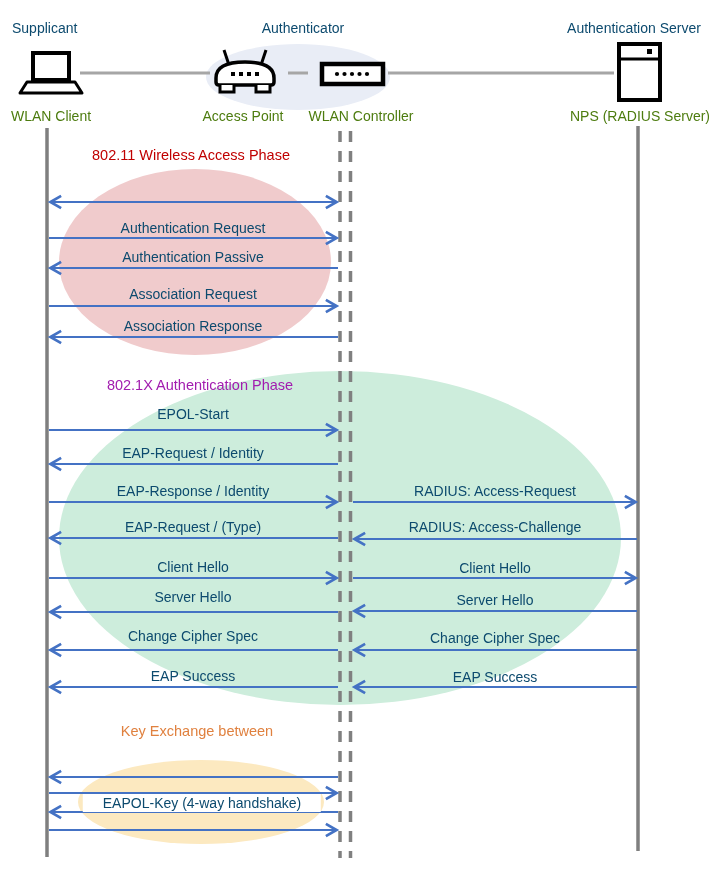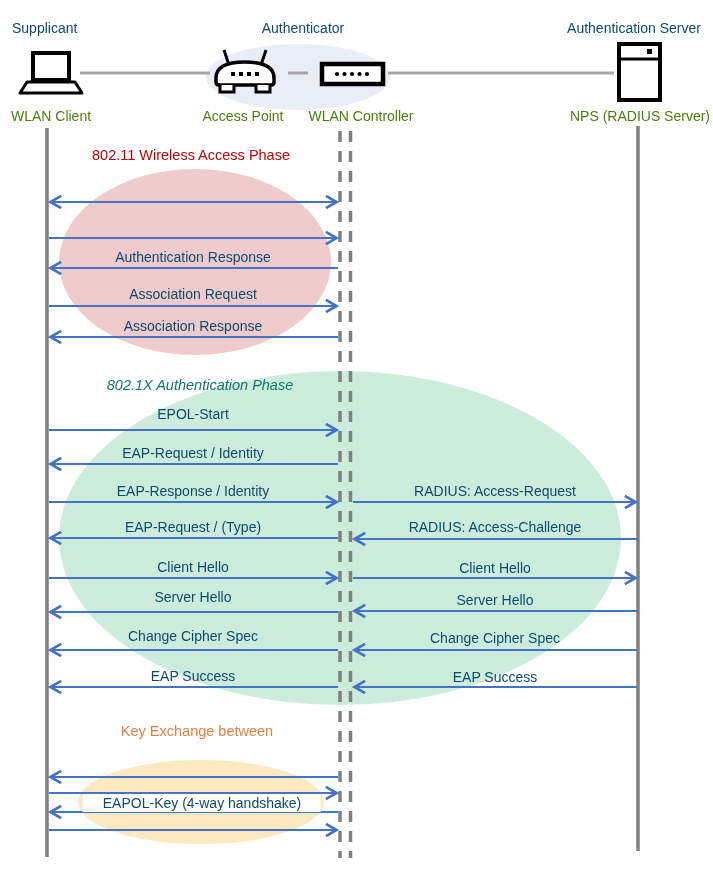--- a/index.html
+++ b/index.html
@@ -5,21 +5,21 @@
   html,body{margin:0;padding:0;background:#fff;}
   #stage{position:relative;width:713px;height:875px;background:#fff;overflow:hidden;
          font-family:"Liberation Sans",sans-serif;}
   svg{position:absolute;left:0;top:0;}
   .lbl{position:absolute;font:14px/18px "Liberation Sans",sans-serif;color:#0c4a6e;
        white-space:nowrap;transform:translateX(-50%);}
   .lbl.left-align{transform:none;}
   .devlbl{color:#4d7c0f;}
   .ptitle{font-size:14.5px;}
   .p1{color:#C00000;}
-  .p2{color:#0f766e;font-style:italic;}
+  .p2{color:#a21caf;}
   .p3{color:#E0813F;text-align:left;line-height:19px;}
   .keylbl{background:#ffffff;padding:0 20px;}
 </style>
 </head>
 <body>
 
 <div id="stage">
 
   <svg width="713" height="875" viewBox="0 0 713 875">
     <defs>
@@ -114,21 +114,22 @@
   <div class="lbl devlbl" style="left:243px;top:107px;">Access Point</div>
   <div class="lbl devlbl" style="left:361px;top:107px;">WLAN Controller</div>
   <div class="lbl devlbl" style="left:640px;top:107px;">NPS (RADIUS Server)</div>
 
   <div class="lbl ptitle p1" style="left:191px;top:146px;">802.11 Wireless Access Phase</div>
   <div class="lbl ptitle p2" style="left:200px;top:376px;">802.1X Authentication Phase</div>
   <div class="lbl ptitle p3" style="left:197px;top:722px;">
     <div>Key Exchange between</div>
   </div>
 
-  <div class="lbl" style="left:193px;top:248px;">Authentication Response</div>
+  <div class="lbl" style="left:193px;top:219px;">Authentication Request</div>
+  <div class="lbl" style="left:193px;top:248px;">Authentication Passive</div>
   <div class="lbl" style="left:193px;top:285px;">Association Request</div>
   <div class="lbl" style="left:193px;top:317px;">Association Response</div>
   <div class="lbl" style="left:193px;top:405px;">EPOL-Start</div>
   <div class="lbl" style="left:193px;top:444px;">EAP-Request / Identity</div>
   <div class="lbl" style="left:193px;top:482px;">EAP-Response / Identity</div>
   <div class="lbl" style="left:193px;top:518px;">EAP-Request / (Type)</div>
   <div class="lbl" style="left:193px;top:558px;">Client Hello</div>
   <div class="lbl" style="left:193px;top:588px;">Server Hello</div>
   <div class="lbl" style="left:193px;top:627px;">Change Cipher Spec</div>
   <div class="lbl" style="left:193px;top:667px;">EAP Success</div>

